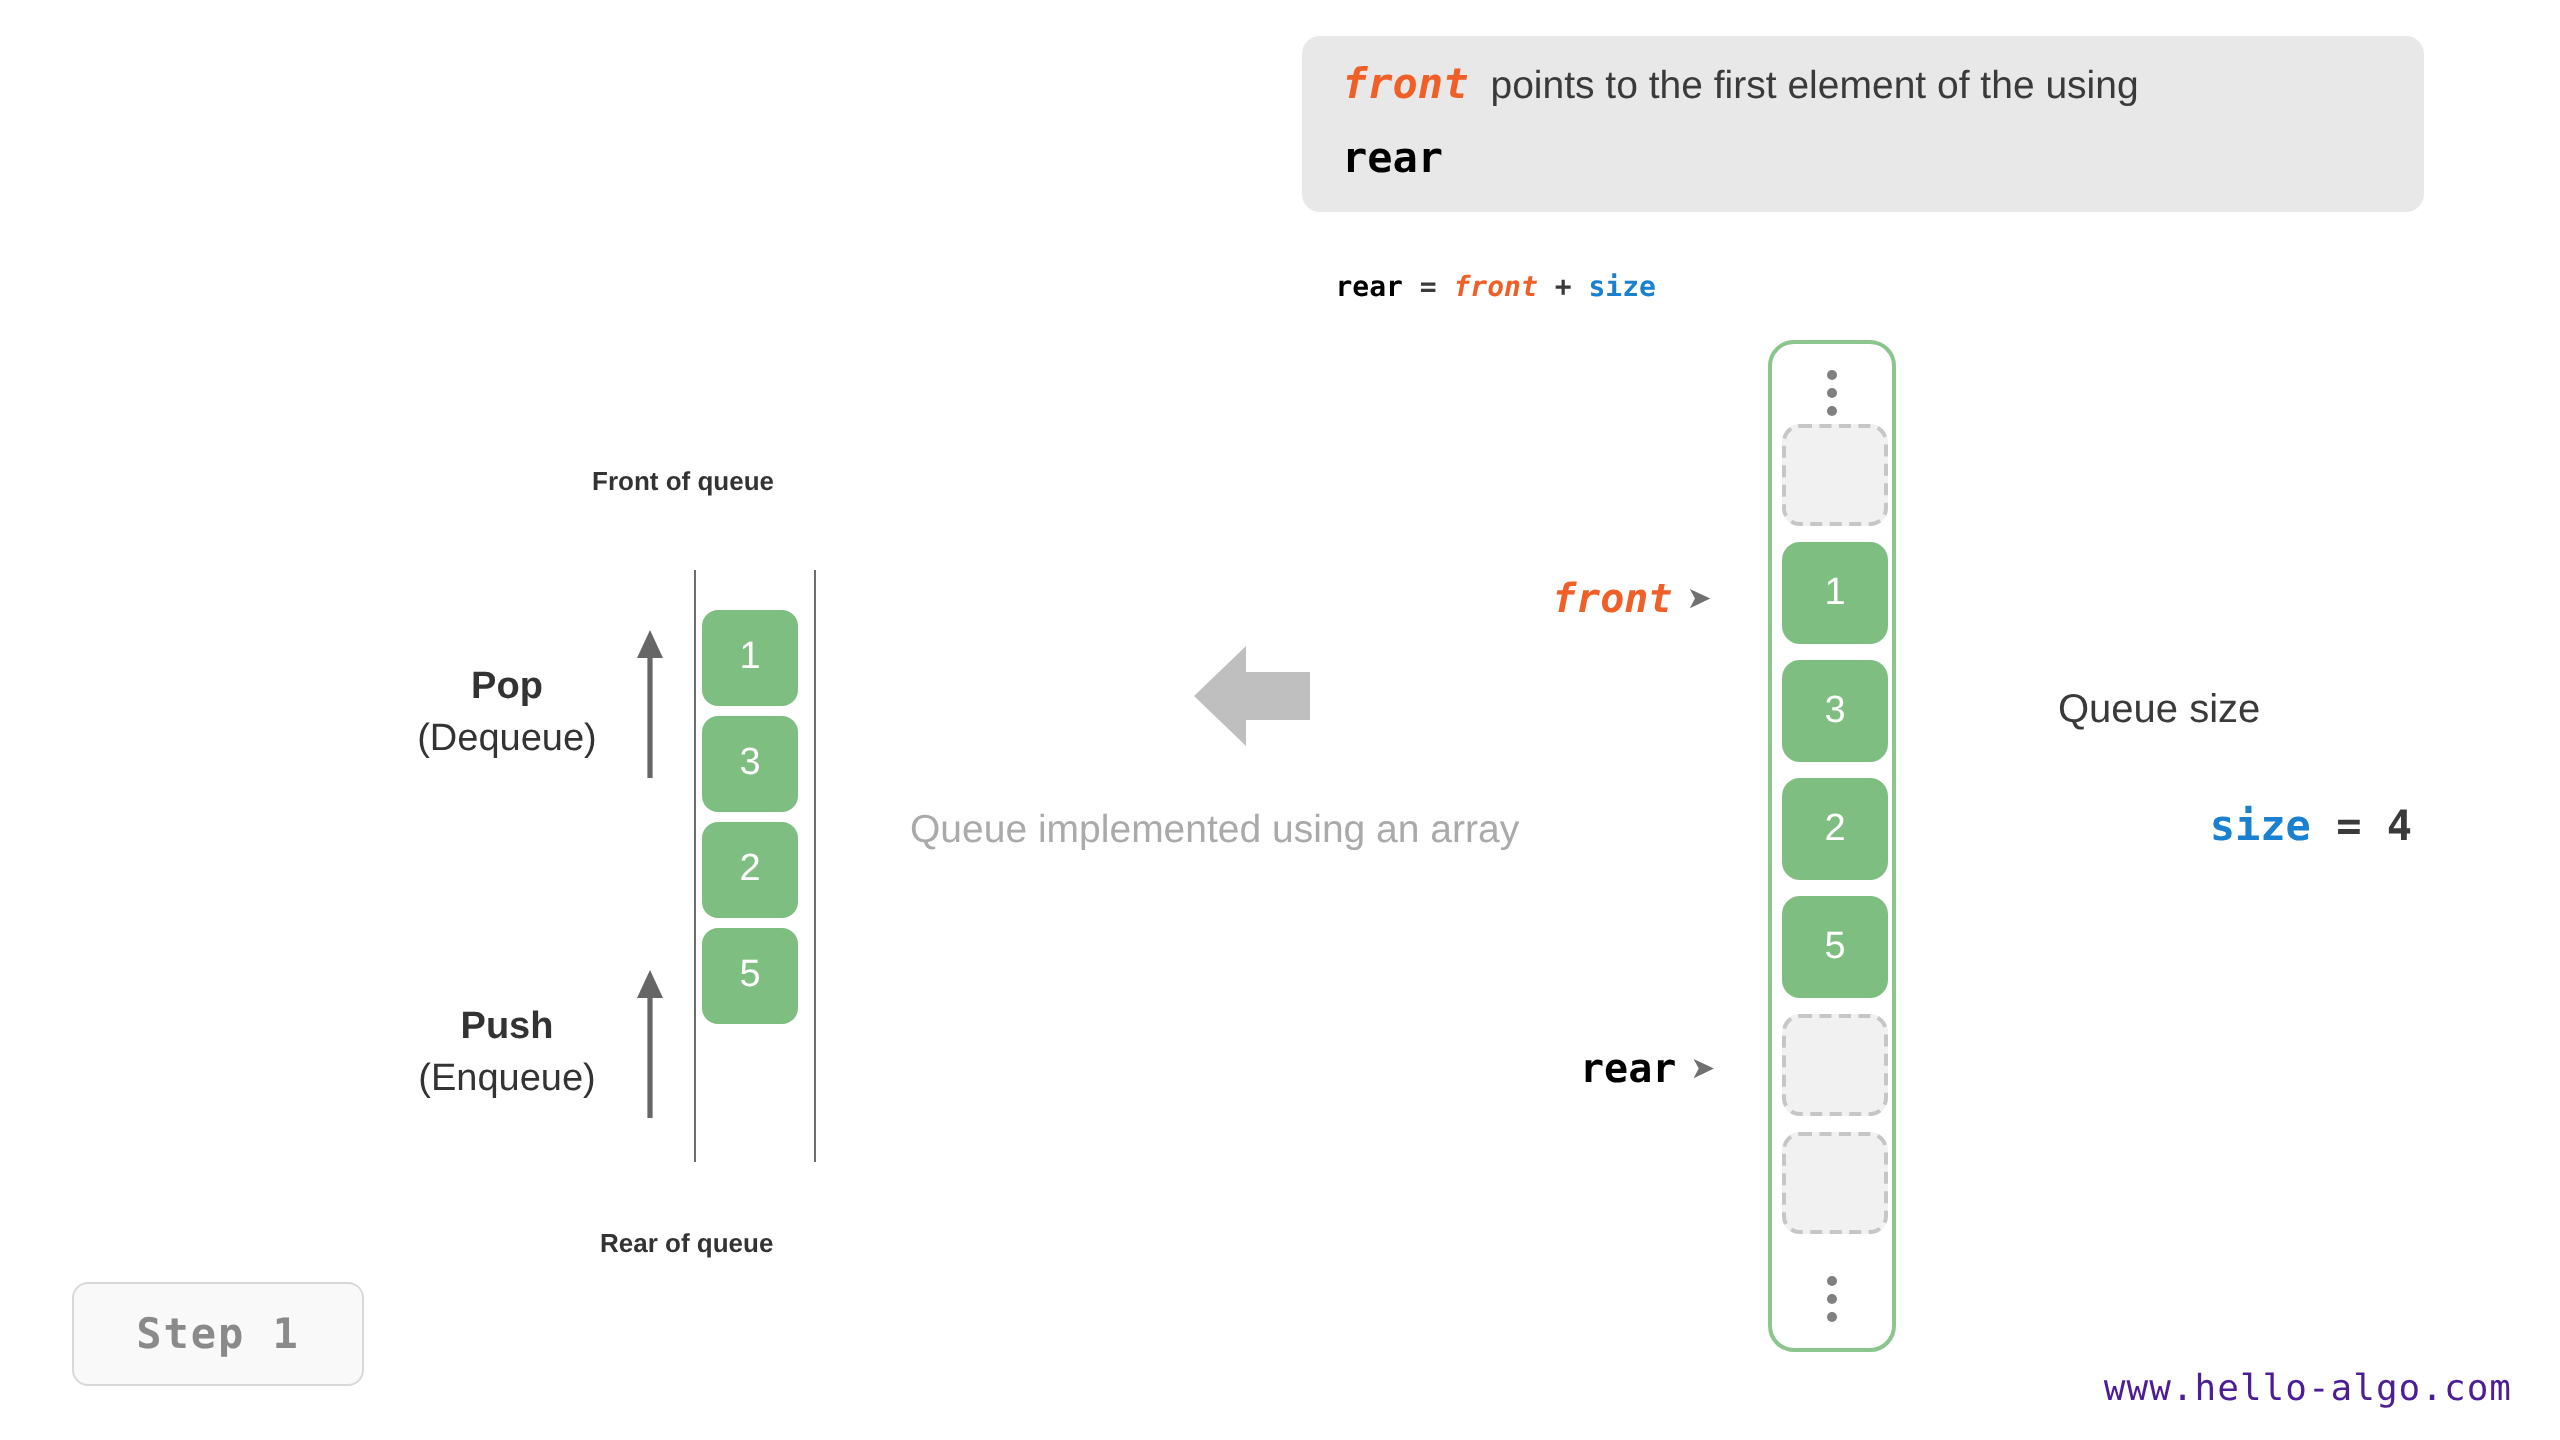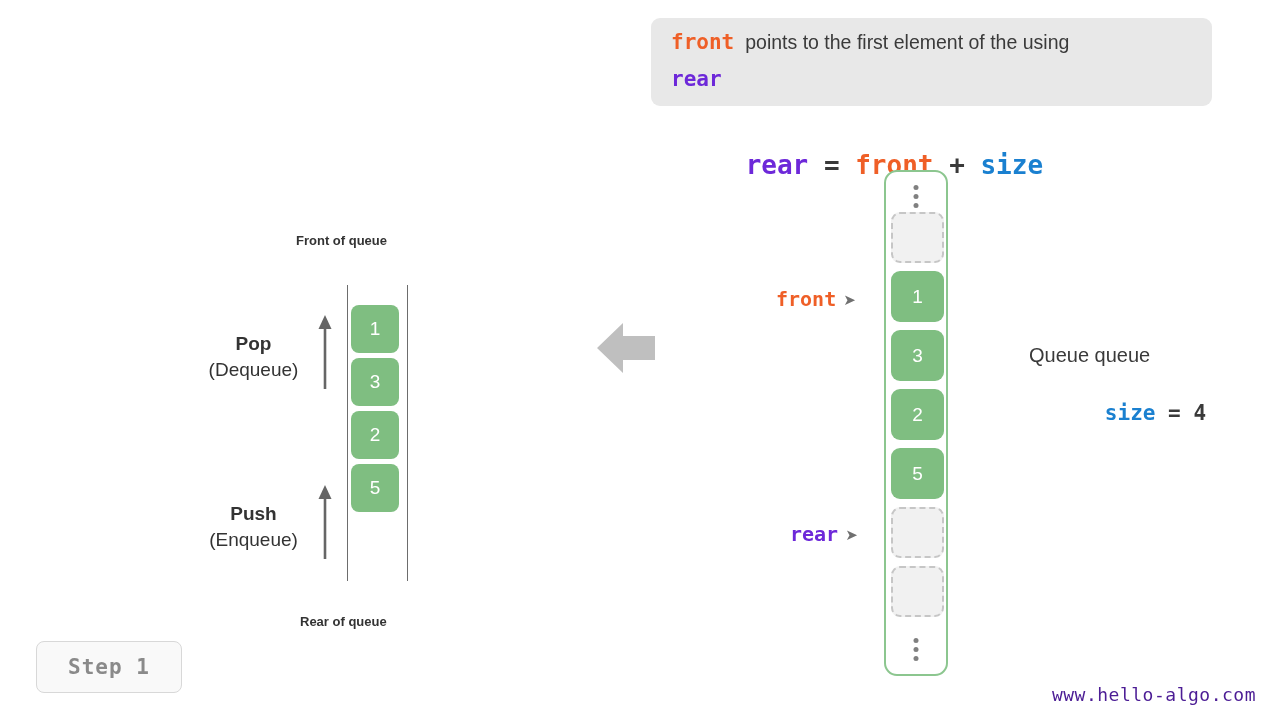--- a/index.html
+++ b/index.html
@@ -34,40 +34,40 @@
   .legend-line {
     display: flex;
     align-items: baseline;
     height: 37px;
     white-space: pre;
   }
   .mono {
     font-family: "DejaVu Sans Mono", "Liberation Mono", monospace;
     font-weight: bold;
   }
-  .kw-front { color: #ef5f27; }
-  .kw-rear  { color: #6d28d9; }
+  .kw-front { color: #ef5f27; font-style: italic; }
+  .kw-rear  { color: #000000; }
   .kw-size  { color: #1a80d0; }
   .legend-kw {
     font-size: 21px;
     letter-spacing: 0px;
   }
   .legend-text {
     font-size: 19.5px;
     color: #3a3a3a;
     margin-left: 11px;
   }
   .legend-line.second .legend-text { margin-left: 9px; }
 
   
   .formula {
     position: absolute;
-    left: 683px;
+    left: 634px;
     top: 120px;
-    font-size: 26px;
+    font-size: 14px;
     white-space: pre;
   }
   .formula .op { color: #3a3a3a; }
 
   
   .label-heading {
     position: absolute;
     font-size: 13px;
     font-weight: bold;
     color: #333333;
@@ -310,20 +310,21 @@
   <svg class="up-arrow" id="push-arrow" viewBox="0 0 20 76">
     <line x1="10" y1="76" x2="10" y2="12" stroke="#666666" stroke-width="2.6"></line>
     <polygon points="10,2 3.5,16 16.5,16" fill="#666666"></polygon>
   </svg>
 
   <div class="label-heading" id="rear-of-queue-label">Rear of queue</div>
 
   <svg id="transform-arrow" viewBox="0 0 58 52">
     <polygon points="0,26 26,1 26,14 58,14 58,38 26,38 26,51" fill="#bfbfbf"></polygon>
   </svg>
+  <div id="array-caption">Queue implemented using an array</div>
 
   <div id="array-column">
     <div class="ellipsis-dots" id="dots-top">
       <span></span>
         <span></span>
         <span></span>
     </div>
 
     <div class="arr-cell empty" style="top:40px;"></div>
     <div class="arr-cell filled" style="top:99px;">1</div>
@@ -344,21 +345,21 @@
     <span class="mono pointer-text kw-front">front</span>
     <span class="pointer-arrowhead">➤</span>
   </div>
 
   <div class="pointer" id="pointer-rear">
     <span class="mono pointer-text kw-rear">rear</span>
     <span class="pointer-arrowhead">➤</span>
   </div>
 
   <div id="size-annotation">
-    <div id="queue-size-label">Queue queue</div>
+    <div id="queue-size-label">Queue size</div>
     <div id="size-expression" class="mono">
       <span class="kw-size">size</span><span class="op"> </span><span class="op">=</span><span class="op"> </span><span class="op">4</span>
     </div>
   </div>
 
   <div id="step-badge">Step 1</div>
 
   <div id="watermark">www.hello-algo.com</div>
 
 </div>

